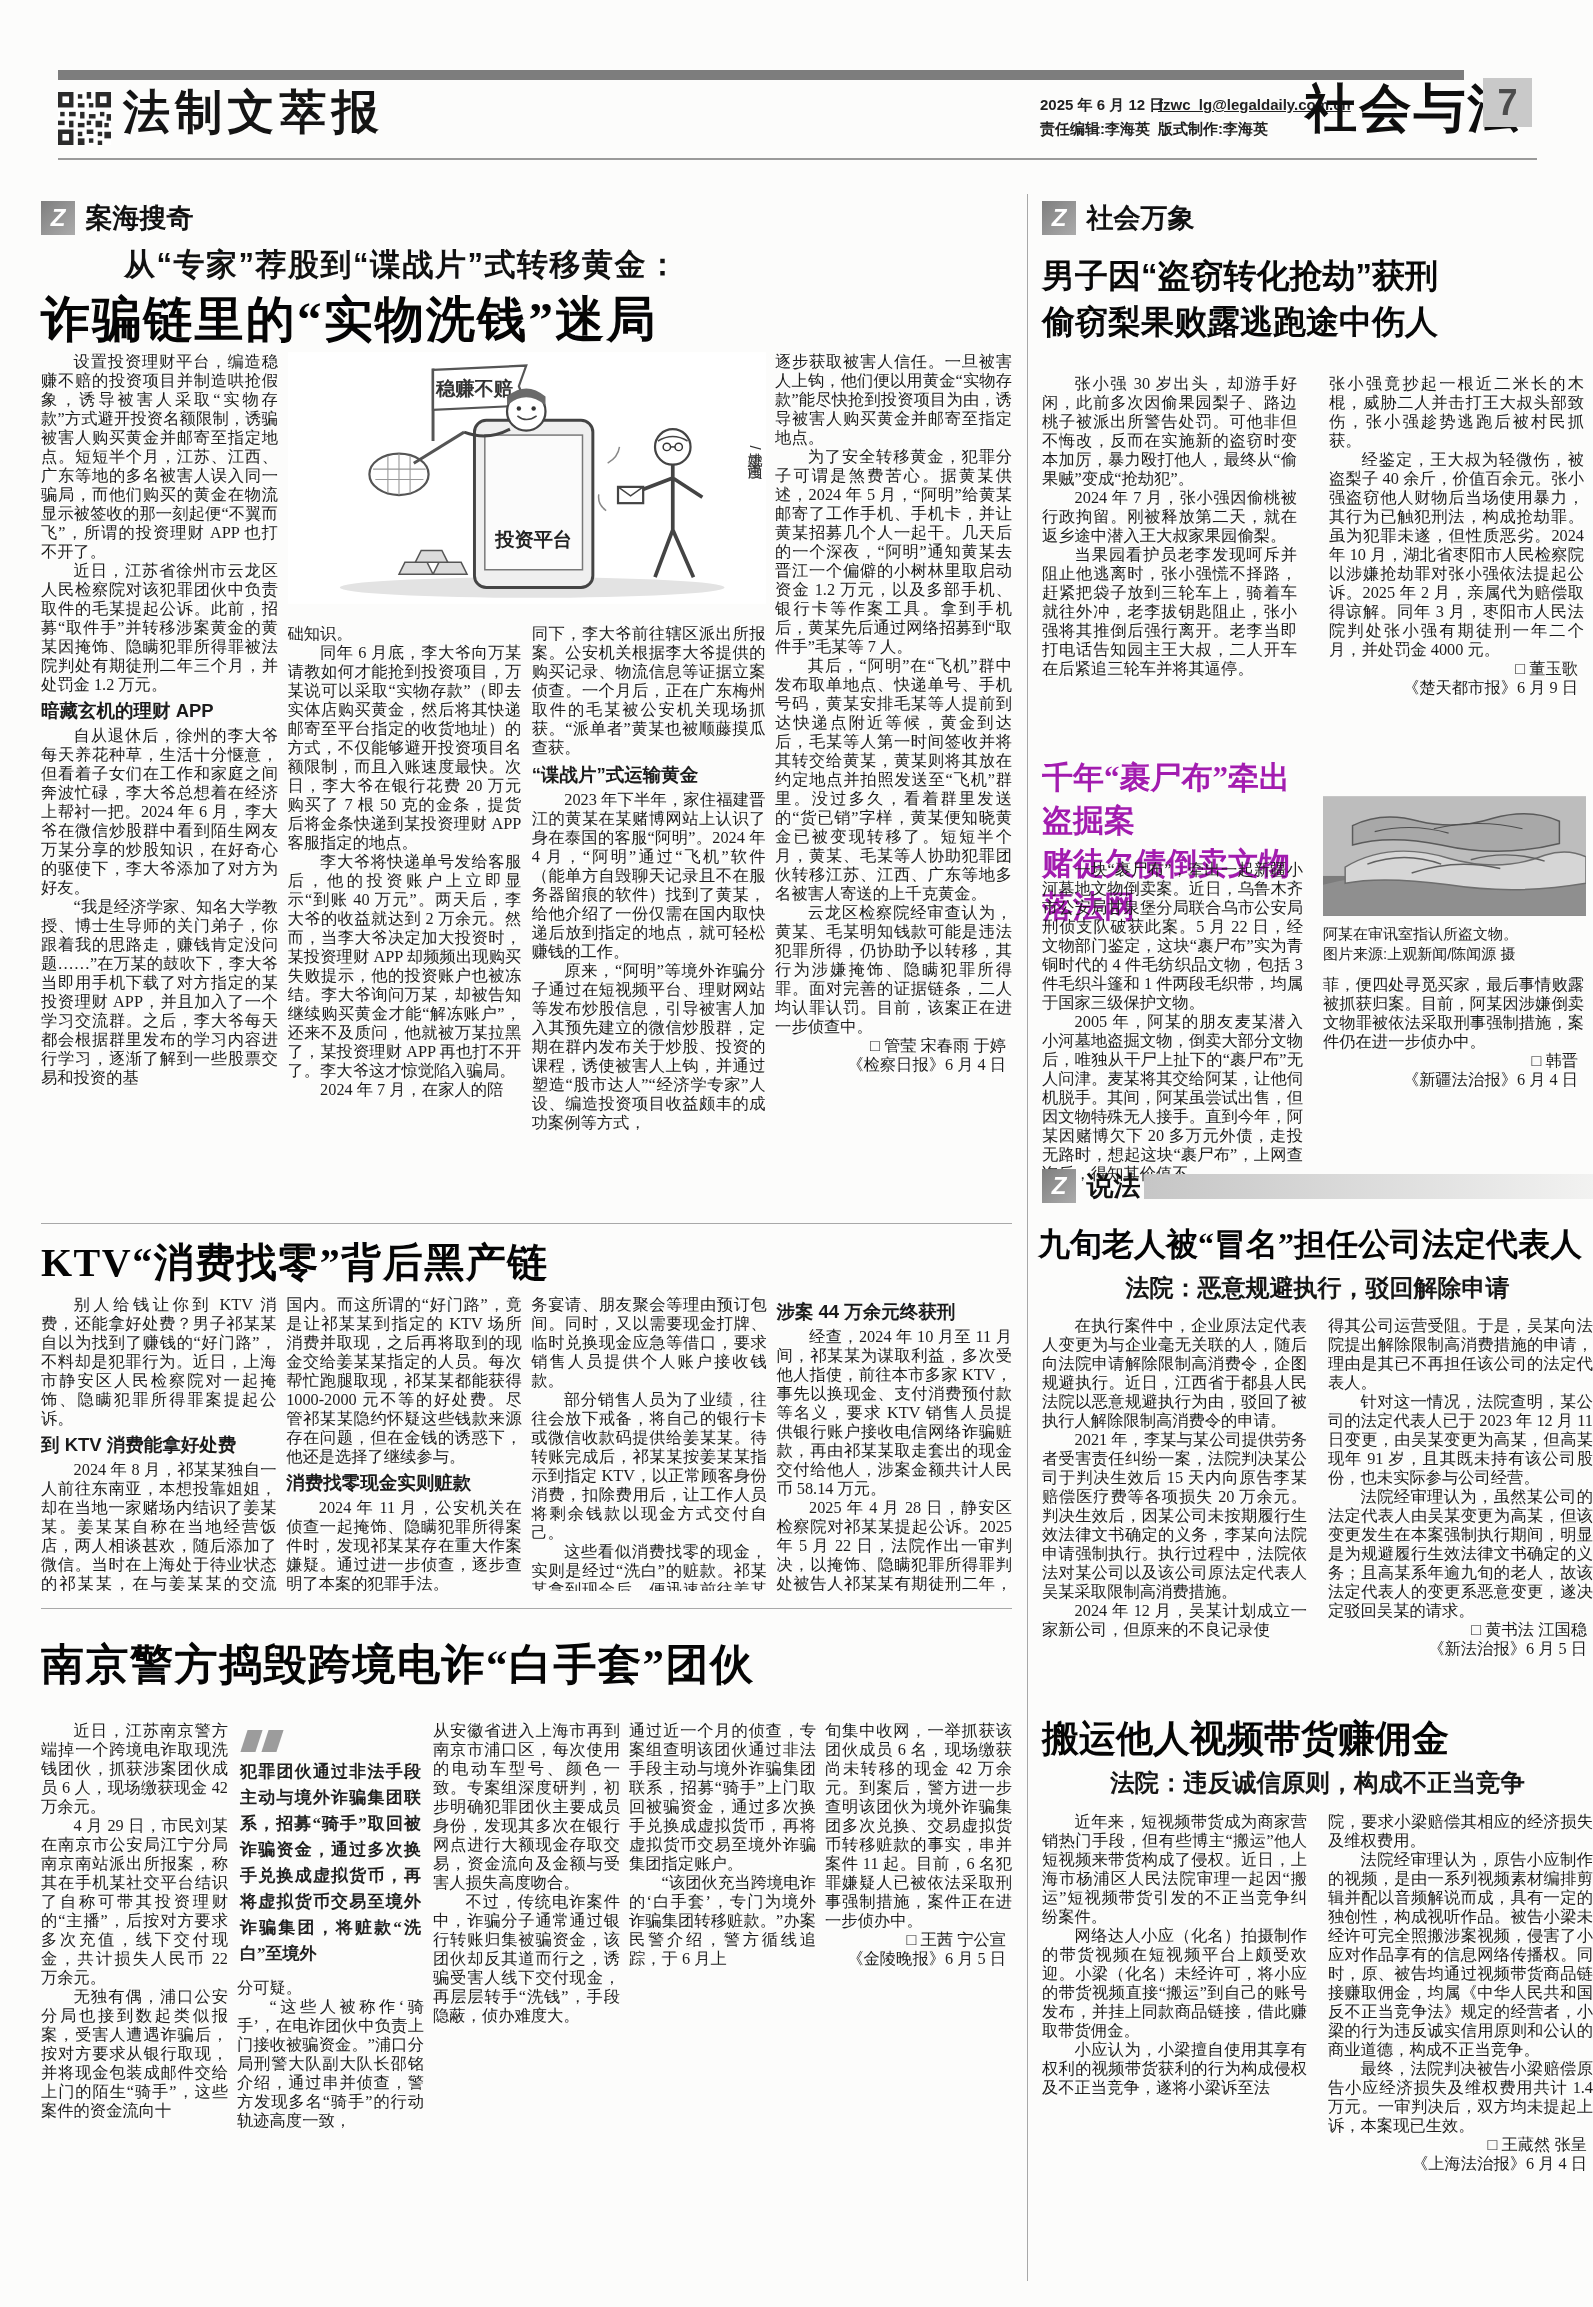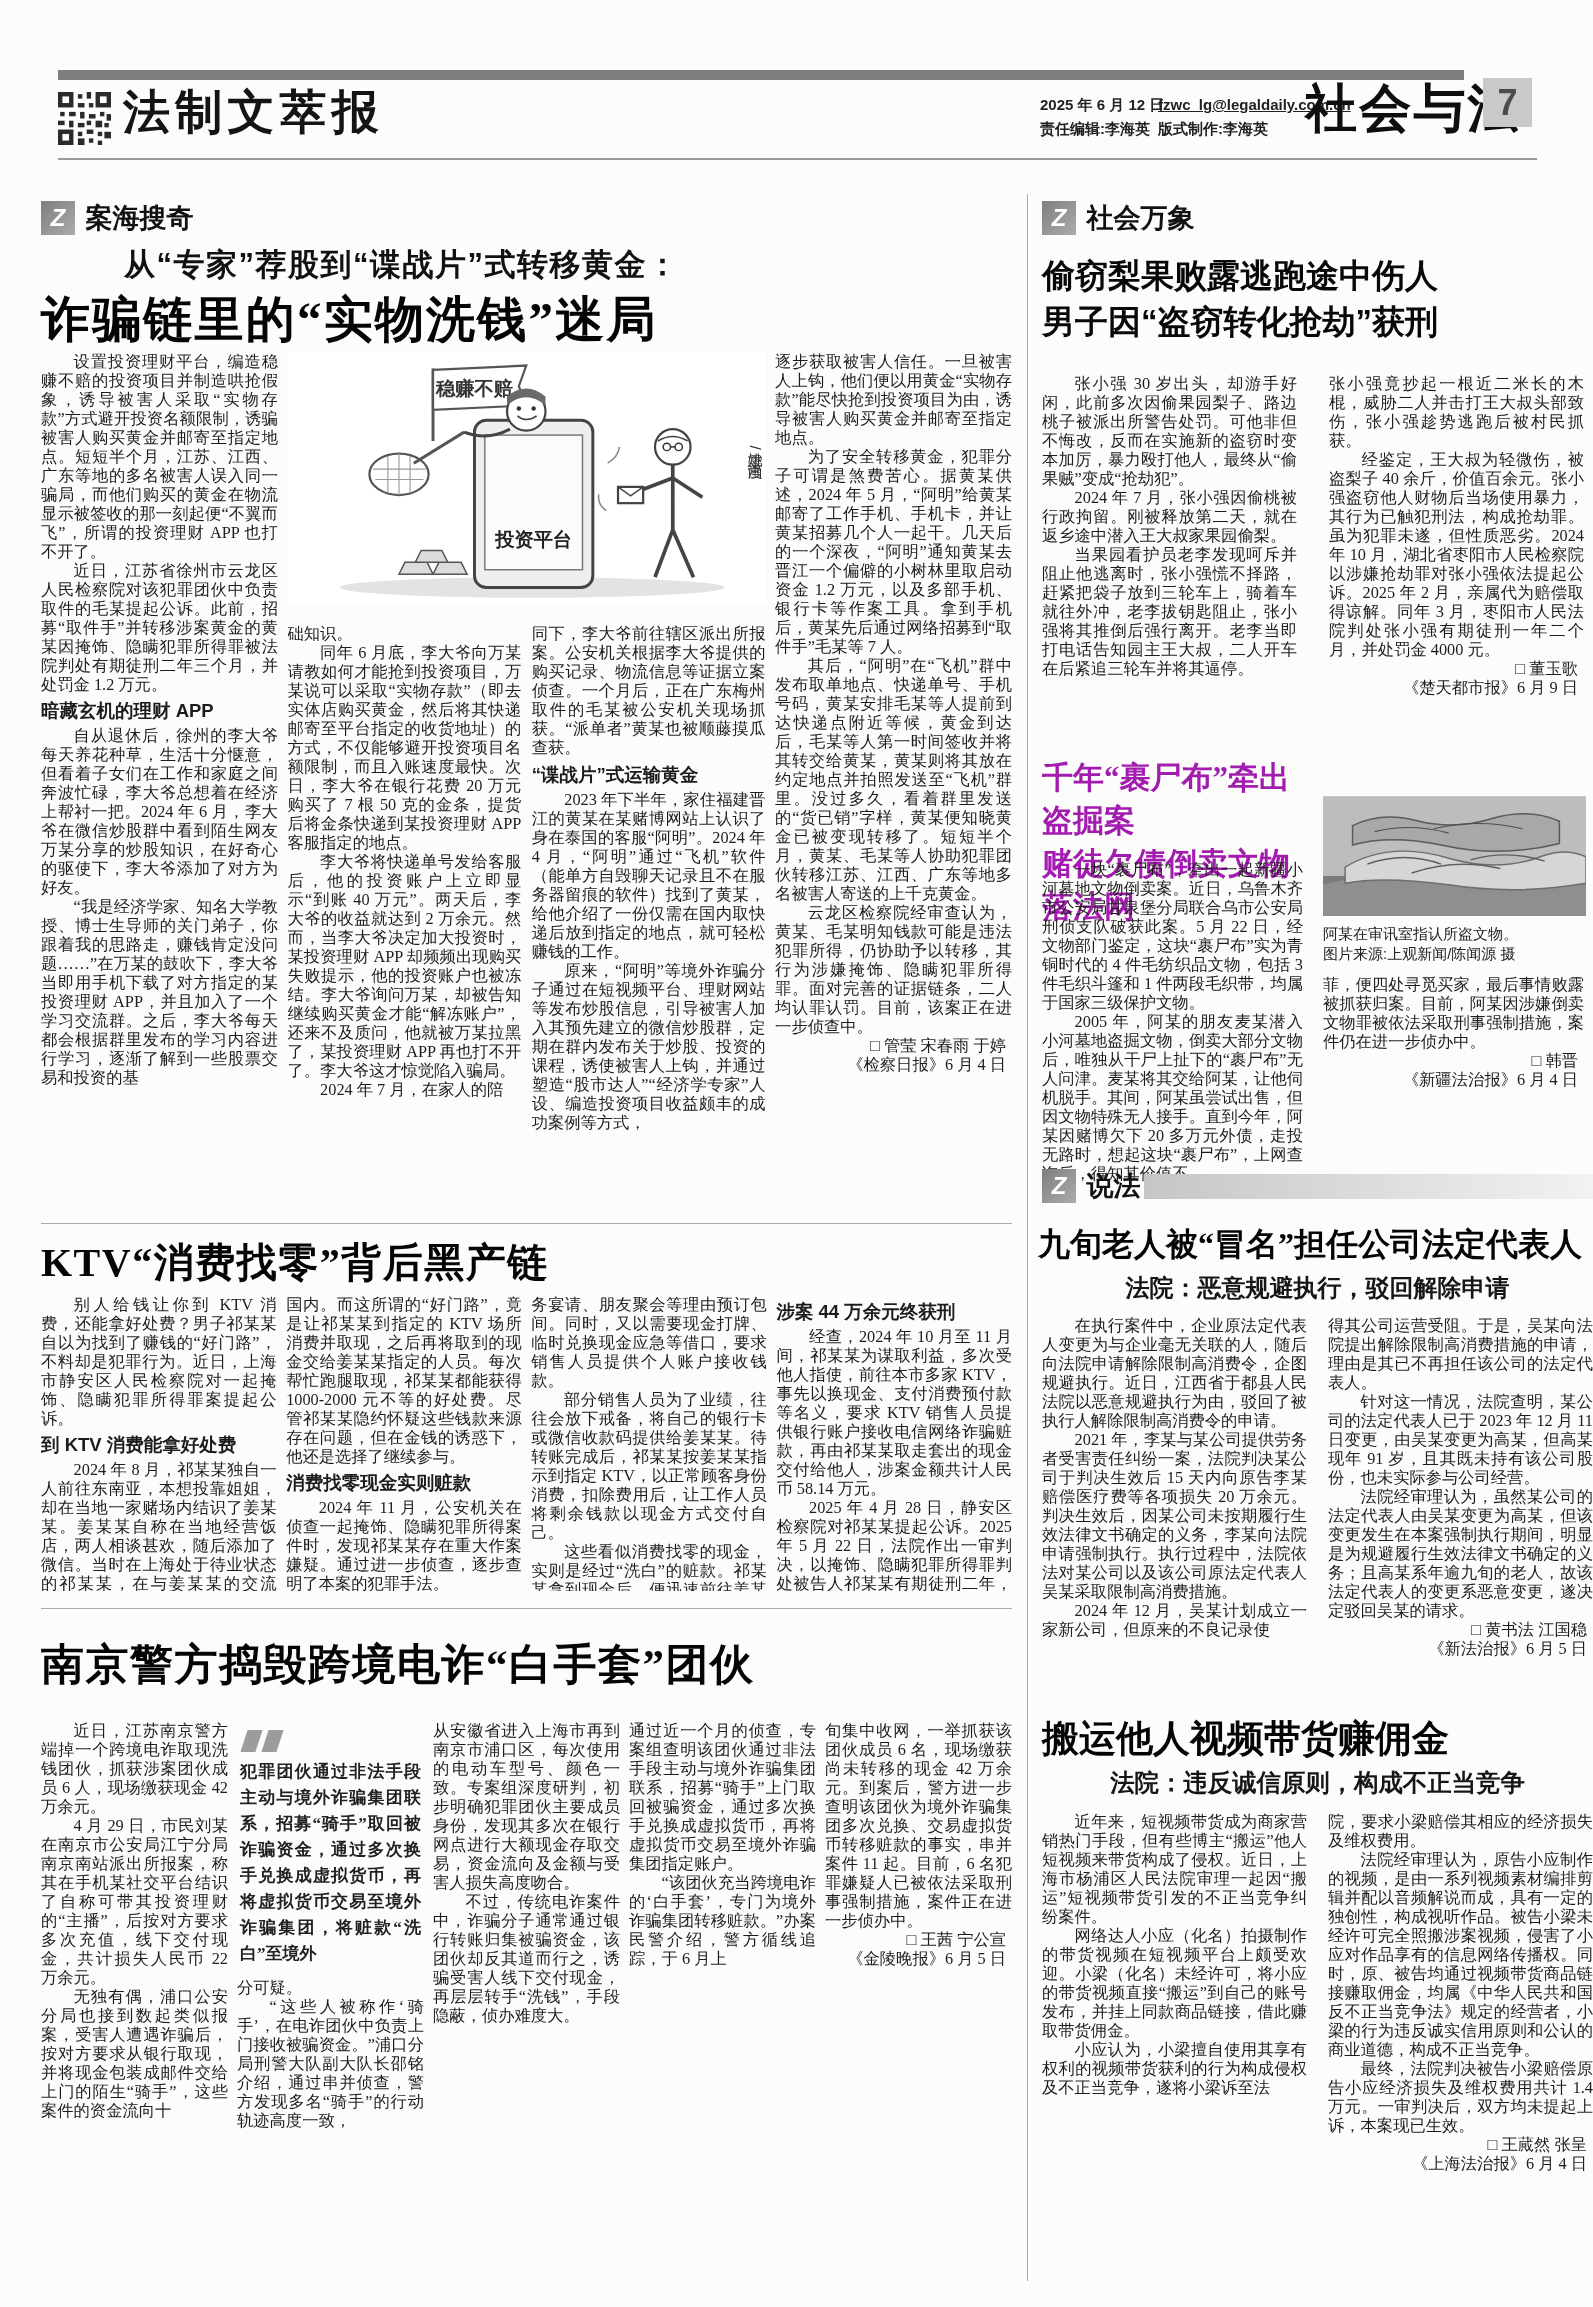--- a/index.html
+++ b/index.html
@@ -198,22 +198,22 @@
   </div>
 
   <div class="abs rule-h" style="left:41px;top:1223px;width:971px"></div>
 
   <div class="abs marker" style="left:1042px;top:200px">
     <div class="logo">Z</div>
     <div class="mlabel">社会万象</div>
   </div>
 
   <div class="abs sans" style="left:1042px;top:253px;font-size:33px;font-weight:900;line-height:46px;color:#080808">
+    <div>男子因“盗窃转化抢劫”获刑</div>
     <div>偷窃梨果败露逃跑途中伤人</div>
-    <div>男子因“盗窃转化抢劫”获刑</div>
   </div>
   <div class="abs cols" style="left:1042px;top:374px;width:542px;gap:32px">
     <div class="col" style="width:261px;height:370px">
         <p class="para">张小强 30 岁出头，却游手好闲，此前多次因偷果园梨子、路边桃子被派出所警告处罚。可他非但不悔改，反而在实施新的盗窃时变本加厉，暴力殴打他人，最终从“偷果贼”变成“抢劫犯”。</p>
         <p class="para">2024 年 7 月，张小强因偷桃被行政拘留。刚被释放第二天，就在返乡途中潜入王大叔家果园偷梨。</p>
         <p class="para">当果园看护员老李发现呵斥并阻止他逃离时，张小强慌不择路，赶紧把袋子放到三轮车上，骑着车就往外冲，老李拔钥匙阻止，张小强将其推倒后强行离开。老李当即打电话告知园主王大叔，二人开车在后紧追三轮车并将其逼停。</p>
       </div>
     <div class="col" style="width:261px;height:370px">
         <p class="para cont">张小强竟抄起一根近二米长的木棍，威胁二人并击打王大叔头部致伤，张小强趁势逃跑后被村民抓获。</p>
         <p class="para">经鉴定，王大叔为轻微伤，被盗梨子 40 余斤，价值百余元。张小强盗窃他人财物后当场使用暴力，其行为已触犯刑法，构成抢劫罪。虽为犯罪未遂，但性质恶劣。2024 年 10 月，湖北省枣阳市人民检察院以涉嫌抢劫罪对张小强依法提起公诉。2025 年 2 月，亲属代为赔偿取得谅解。同年 3 月，枣阳市人民法院判处张小强有期徒刑一年二个月，并处罚金 4000 元。</p>

